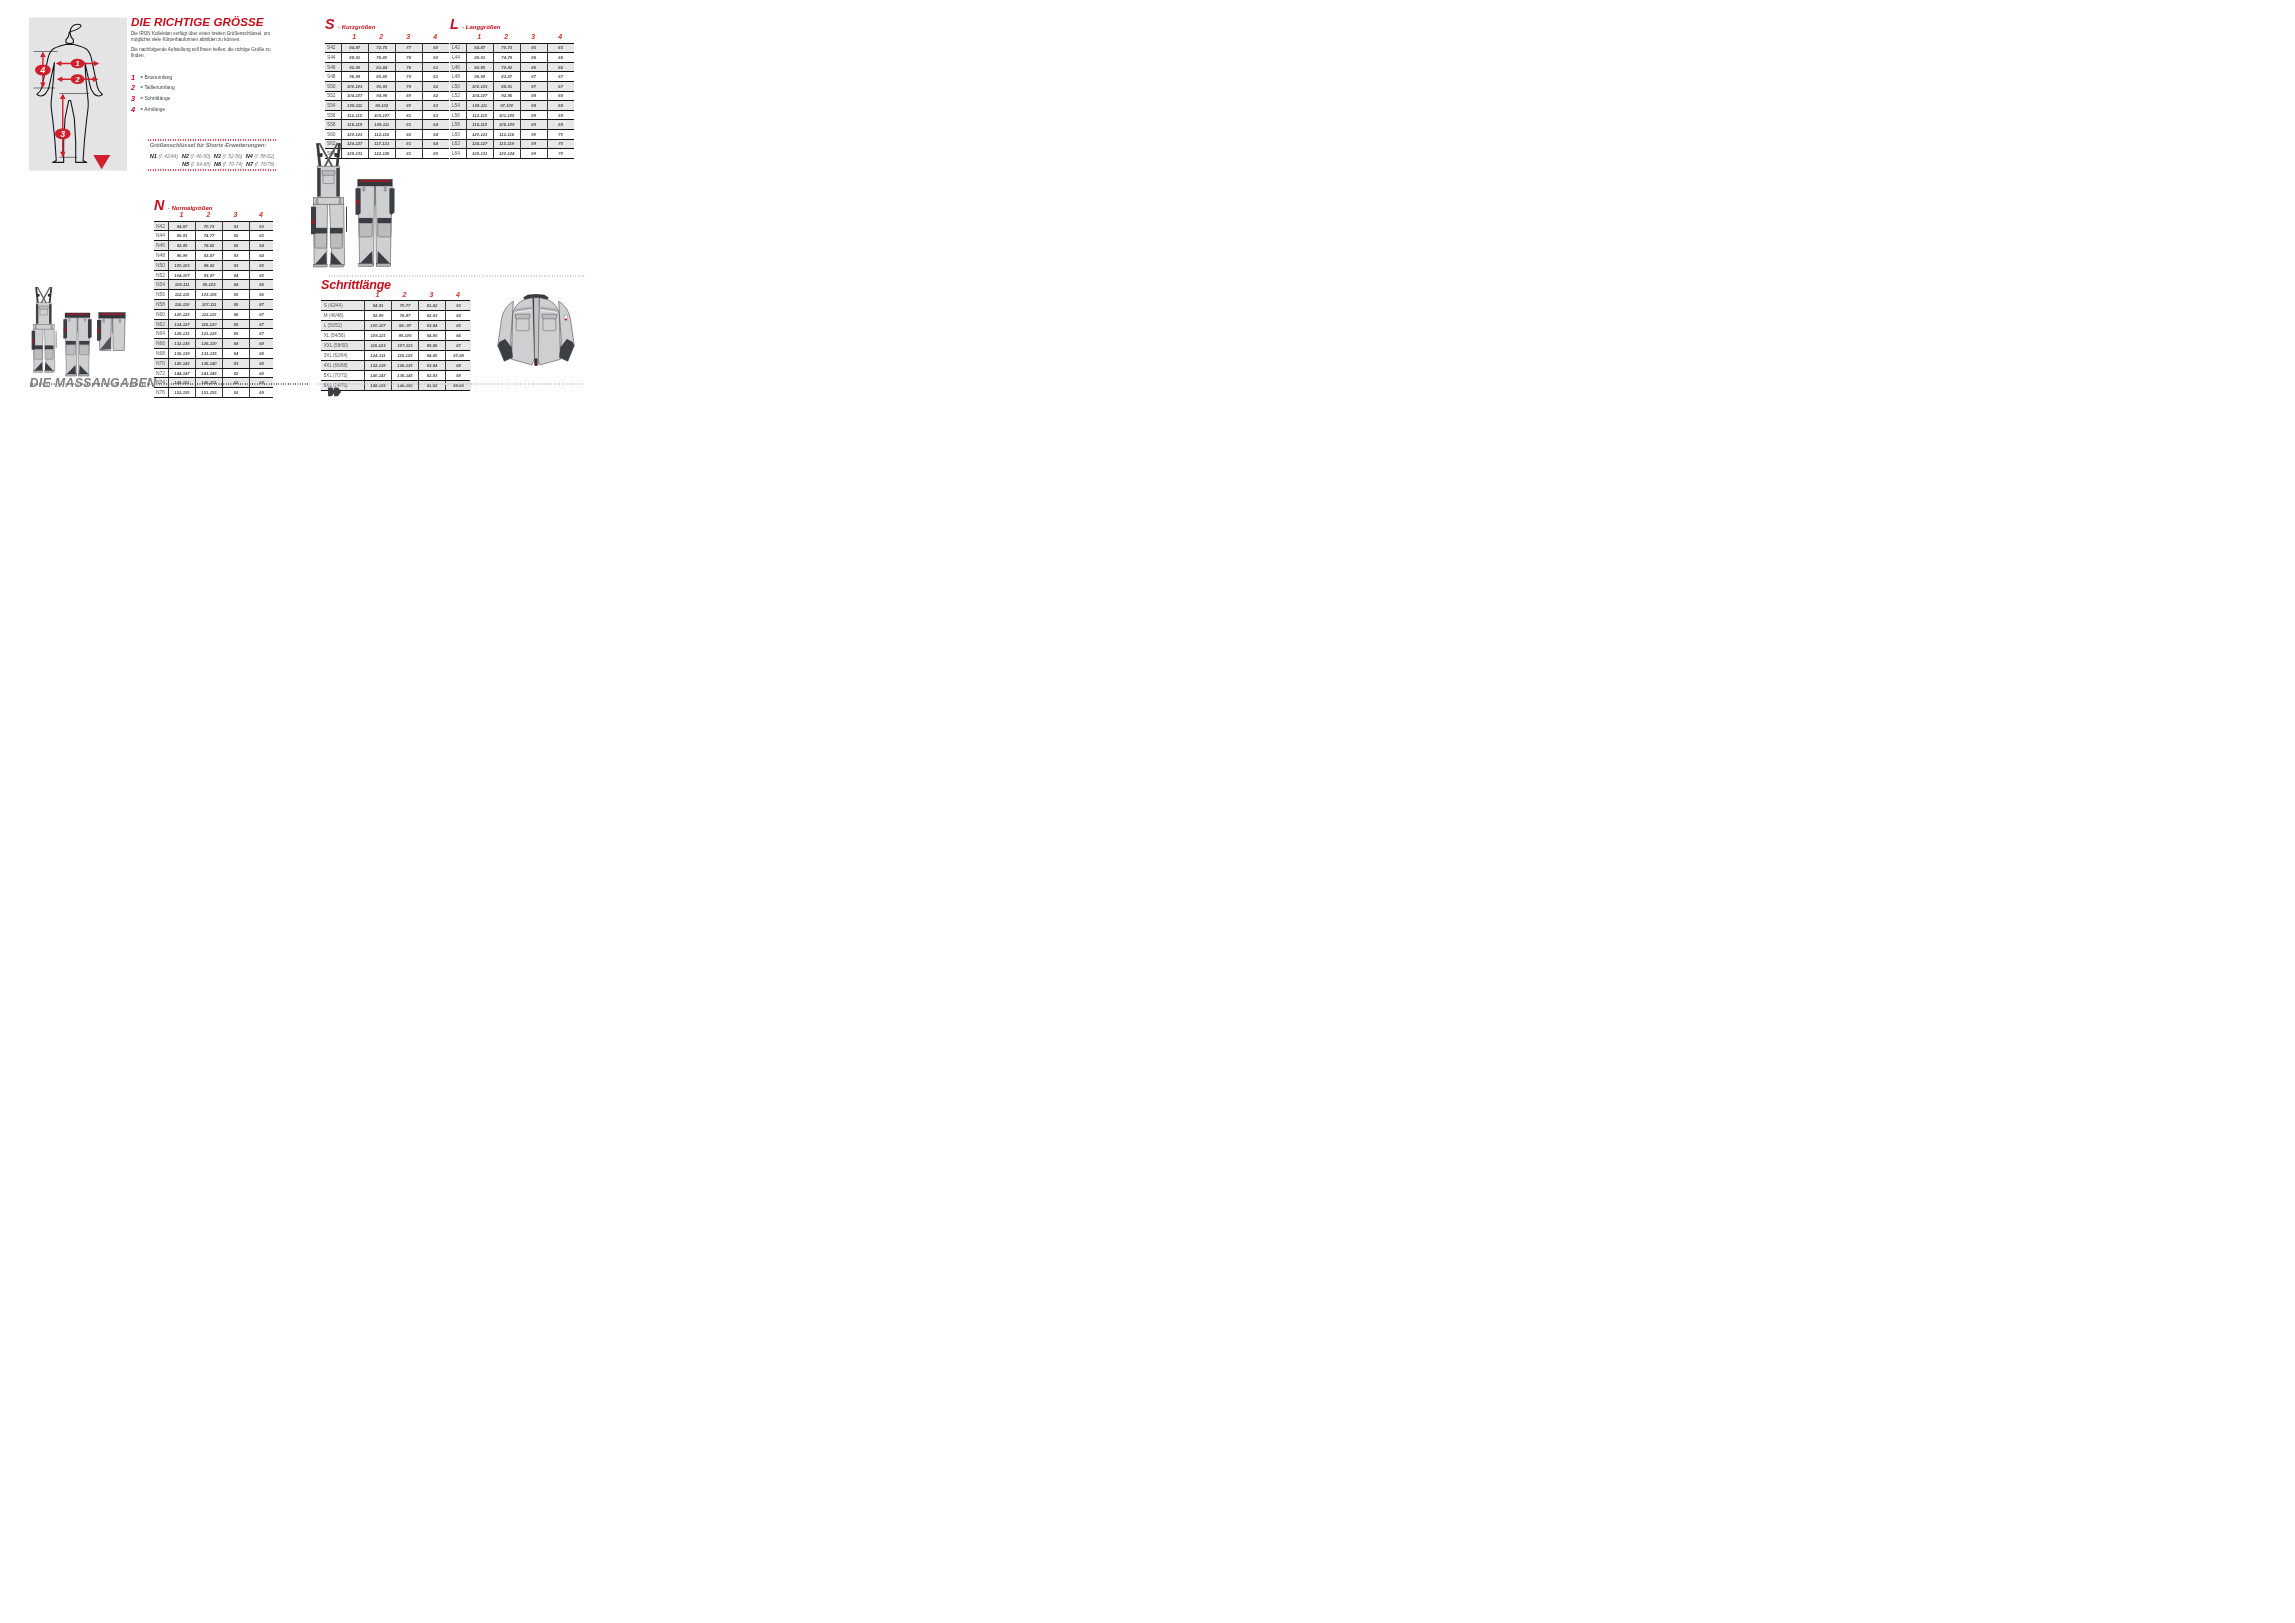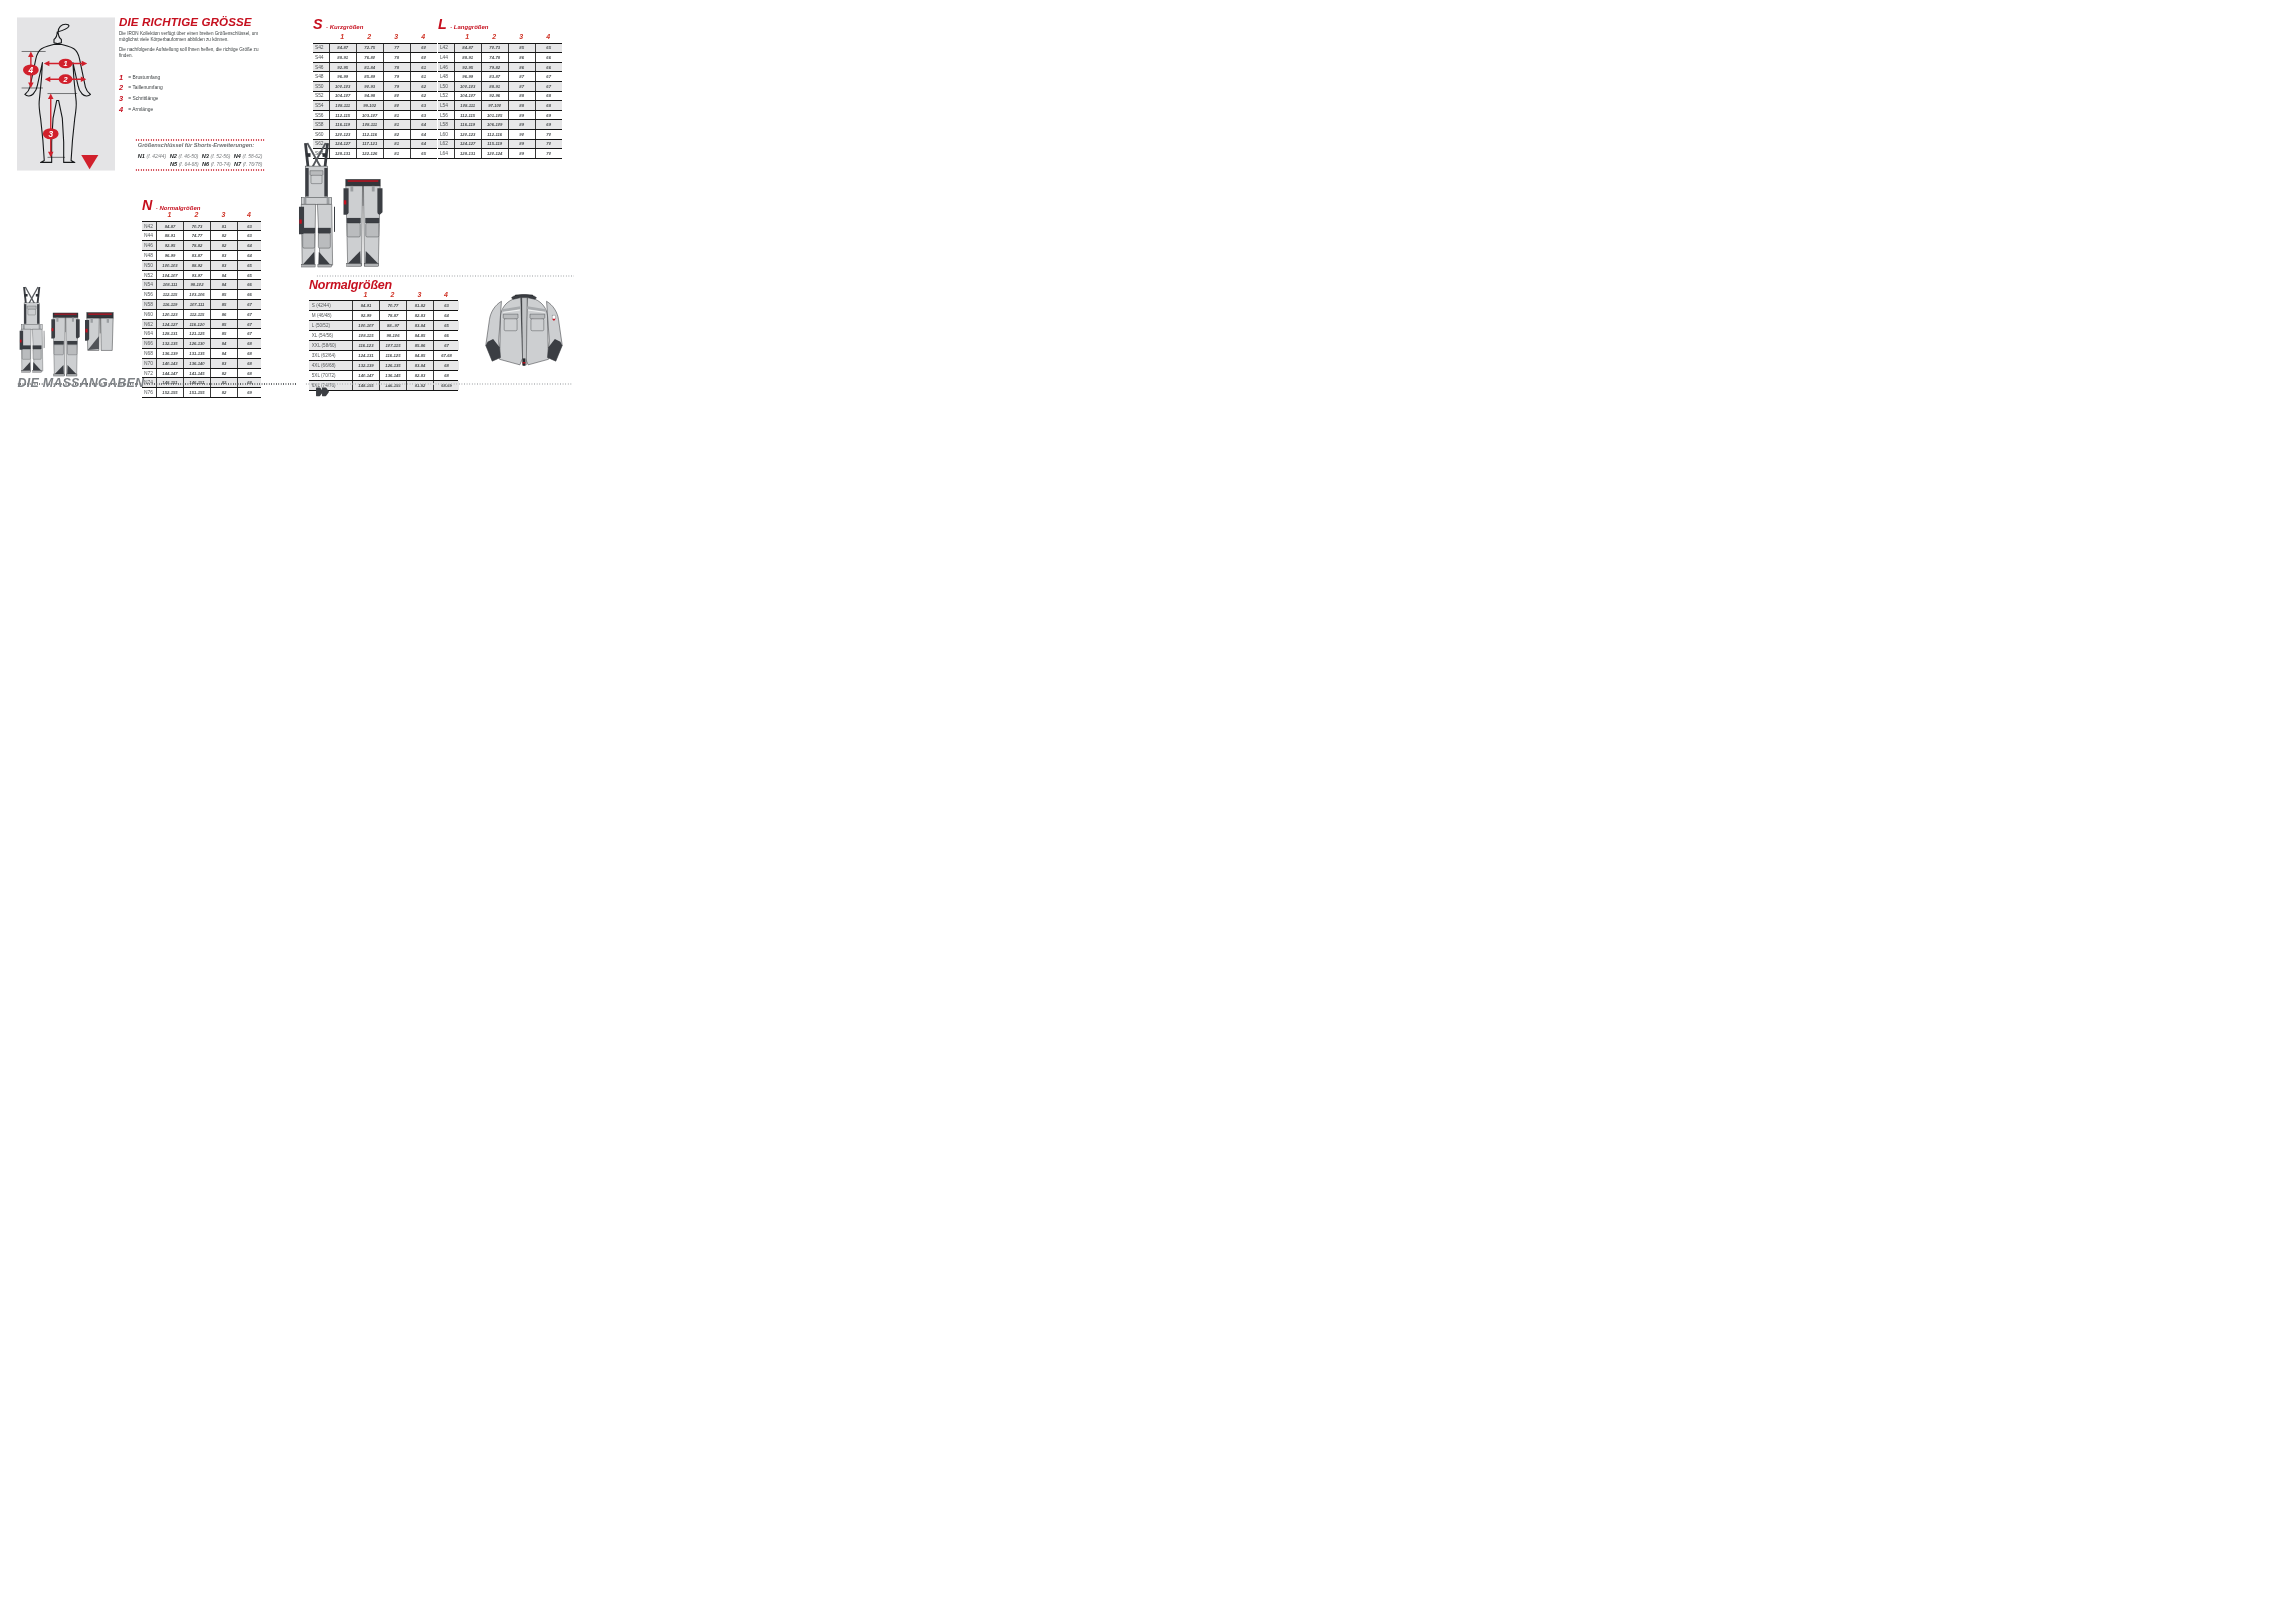--- a/index.html
+++ b/index.html
@@ -1,17 +1,17 @@
 <!DOCTYPE html>
 <html style="font-size:7.4px"><head>
 <meta charset="utf-8">
 <style>
   html,body{margin:0;padding:0;background:#fff;}
   #canvas{position:relative;width:574px;height:406px;background:#fff;overflow:hidden;
-          font-family:"Liberation Sans", sans-serif;}
+          font-family:"Liberation Sans", sans-serif;margin-left:12px;}
   .abs{position:absolute;}
 
   
   .main-title{font-size:11.6px;font-weight:bold;font-style:italic;color:#c6101f;letter-spacing:0.1px;}
   .intro-p{font-size:4.6px;line-height:1.4;color:#3a3f41;}
   .legend-item{height:10.6px;display:flex;align-items:center;gap:2.8px;}
   .legend-num{font-size:7.4px;font-weight:bold;font-style:italic;color:#c6101f;width:6.5px;}
   .legend-label{font-size:4.9px;color:#3c4143;}
 
   .shorts-box{width:130px;height:32px;}
@@ -600,21 +600,21 @@
 
   <svg class="abs ill" style="left:298px;top:142px" width="37" height="127" viewBox="0 0 80 274">
       <use href="#sym-bib"></use>
     </svg>
   <svg class="abs ill" style="left:343px;top:178px" width="40" height="91" viewBox="0 0 86 196">
       <use href="#sym-pants"></use>
     </svg>
 
   <div class="abs dots dots-gray" style="left:316px;top:275px;width:258px"></div>
 
-  <div class="abs jacken-title" style="left:309px;top:278px">Normalgrößen</div>
+  <div class="abs jacken-title" style="left:309px;top:278px">Schrittlänge</div>
   <div class="abs size-table jacken" style="left:309px;top:291px;width:149px">
       <div class="t-head" style="grid-template-columns: 43px 27px 27px 27px 26px; height: 9.3px;">
         <div class="t-hcell"></div>
         <div class="t-hcell">1</div>
         <div class="t-hcell">2</div>
         <div class="t-hcell">3</div>
         <div class="t-hcell">4</div>
       </div>
       <div class="t-row shaded" style="grid-template-columns: 43px 27px 27px 27px 26px; height: 9px;">
         <div class="cell label">S (42/44)</div>

